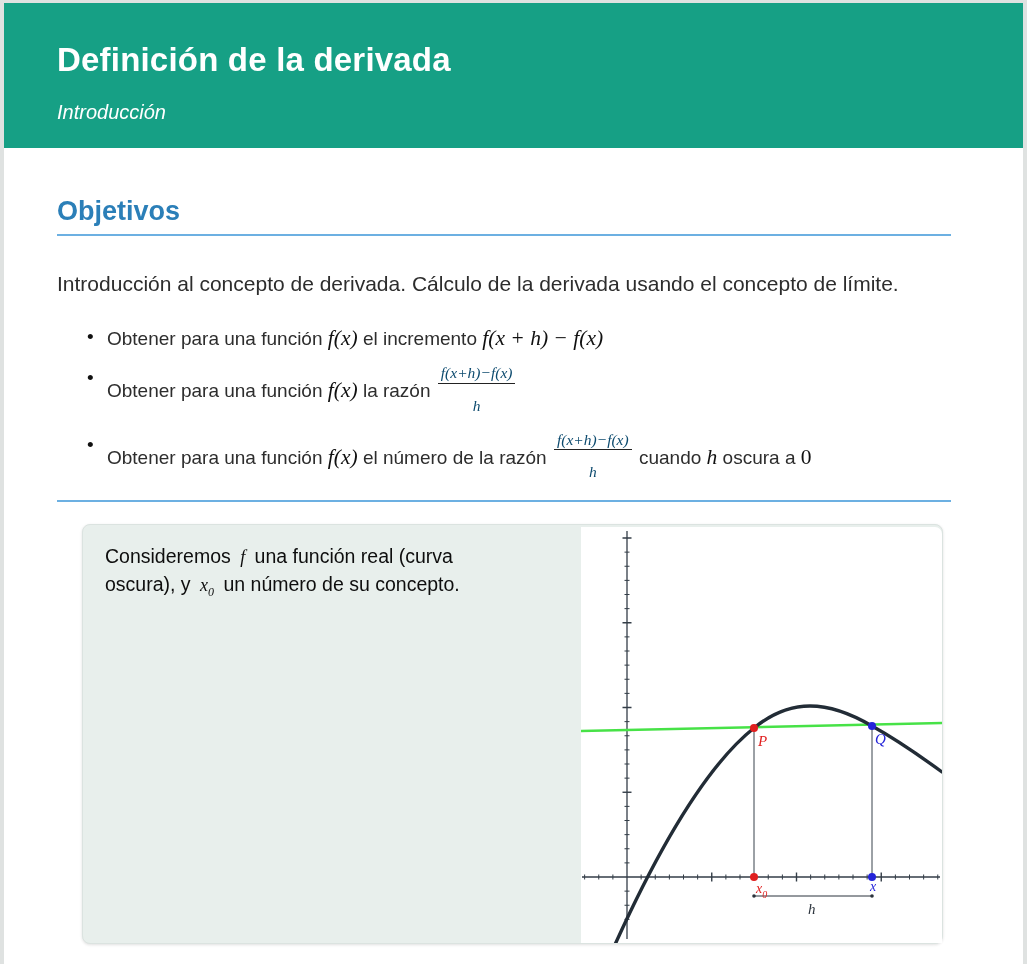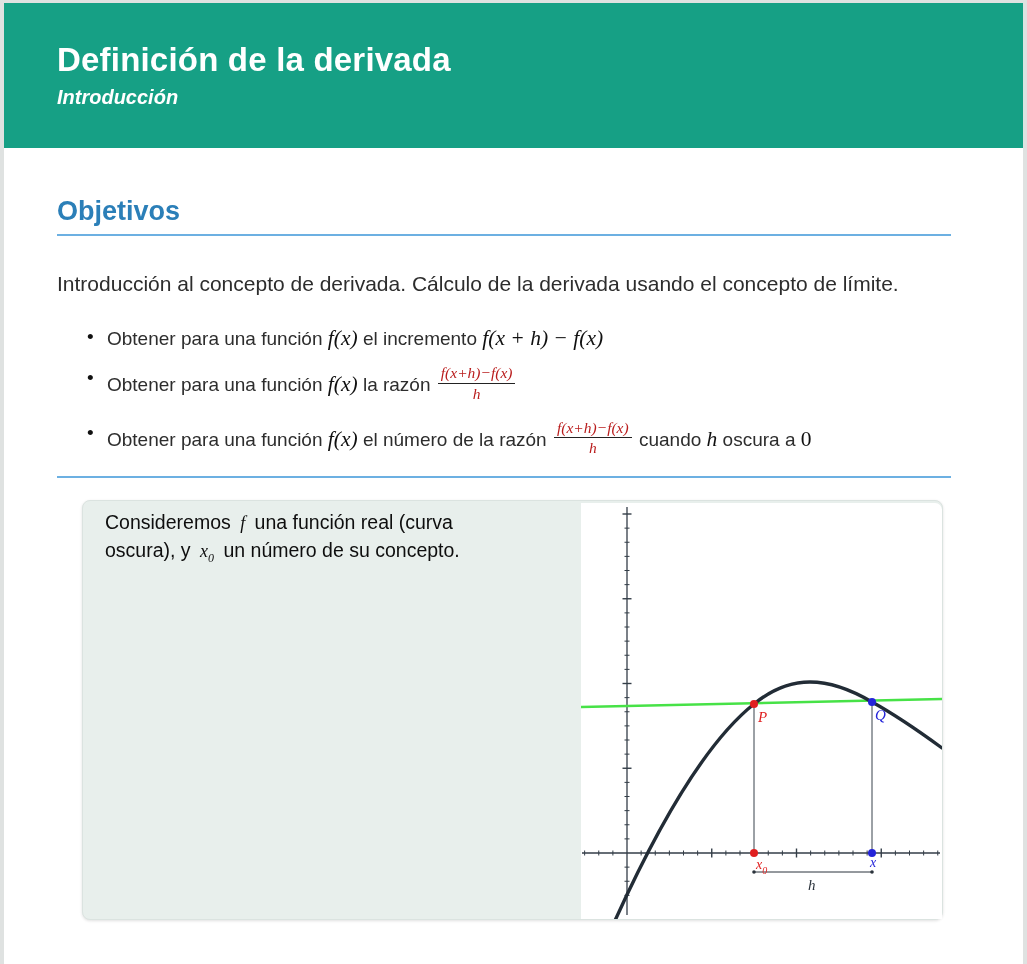--- a/index.html
+++ b/index.html
@@ -14,21 +14,21 @@
   }
   
   .header{
     background:var(--header-bg,#16a085);
     height:145px;color:#fff;padding-left:53px;box-sizing:border-box;
   }
   .header h1{
     margin:0;padding-top:38px;font-size:33px;font-weight:700;letter-spacing:.2px;
   }
   .header .subtitle{
-    margin-top:7px;font-size:20px;font-style:italic;font-weight:700;
+    margin-top:22px;font-size:20px;font-style:italic;font-weight:400;
   }
   
   main{padding:0 72px 0 53px;}
   h2{
     color:var(--heading,#2b7fb8);font-size:27px;font-weight:700;margin:0;
   }
   .h2-obj{margin-top:48px;}
   .h2-con{margin-top:20px;}
   .rule{height:2px;background:var(--rule,#6cb0e2);margin-top:7px;}
   .intro{font-size:21px;color:var(--text,#2d2d2d);margin:36px 0 0;}
@@ -44,33 +44,33 @@
     font-size:21.5px;color:#101010;
   }
   .mu{
     font-family:"Liberation Serif","DejaVu Serif",serif;font-style:normal;
     font-size:21.5px;color:#101010;
   }
   .frac{
     display:inline-flex;flex-direction:column;align-items:center;
     vertical-align:middle;transform:translateY(-3px);
     font-family:"Liberation Serif","DejaVu Serif",serif;font-style:italic;
-    font-size:15.5px;line-height:1.15;color:#b91c1c;margin:0 2px;
+    font-size:15.5px;line-height:1.15;color:#0c4a6e;margin:0 2px;gap:12px;
   }
   .frac .num{border-bottom:1.3px solid #222;padding:0 3px 1px;}
   .frac .den{padding-top:1px;}
   
   .card{
     margin:22px 0 0 25px;width:861px;height:420px;box-sizing:border-box;
     background:var(--card-bg,#e8efec);
     border:1px solid #dbe3e0;border-radius:8px;position:relative;
     box-shadow:0 1px 3px rgba(0,0,0,.12);
   }
   .card-text{
-    position:absolute;left:22px;top:8px;width:470px;margin:0;
+    position:absolute;left:22px;top:18px;width:470px;margin:0;
     font-size:19.5px;line-height:27px;color:#0e0e0e;
   }
   .cm{
     font-family:"Liberation Serif","DejaVu Serif",serif;font-style:italic;
     font-size:18px;margin:0 4px;
   }
   .cm sub{font-size:12px;font-style:italic;}
   .graph-panel{
     position:absolute;left:498px;top:2px;width:361px;height:416px;
     background:#fff;border-radius:0 7px 0 0;overflow:hidden;

